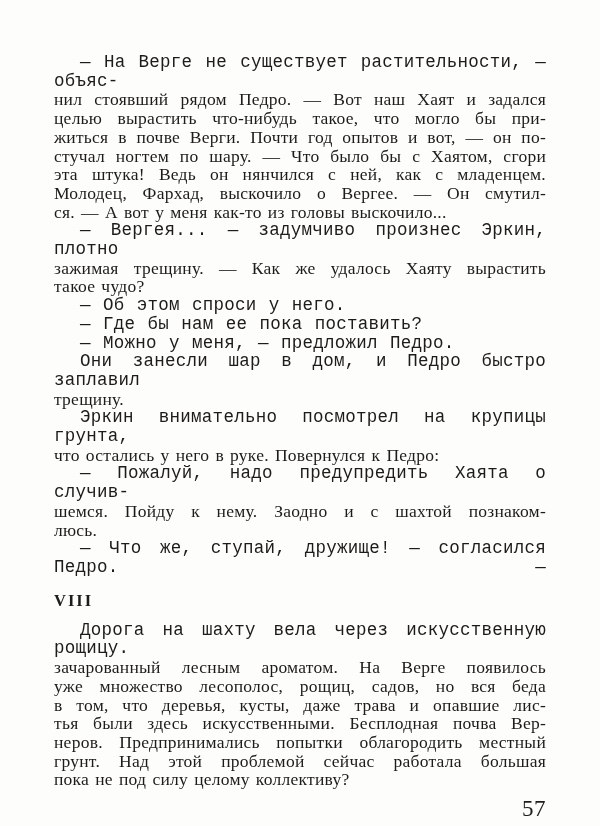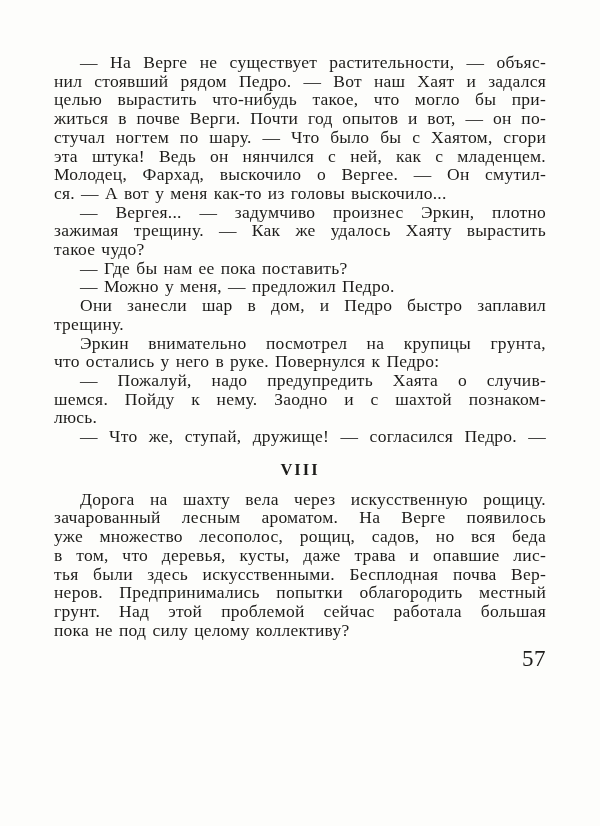--- a/index.html
+++ b/index.html
@@ -28,23 +28,23 @@
     word-spacing: 1.5px;
   }
   .para { margin: 0; }
   .line {
     text-align: justify;
     text-align-last: left;
     text-justify: inter-word;
     white-space: normal;
   }
   .line.j { text-align-last: justify; }
-  .line.in { text-indent: 26px; }
+  .line.in { text-indent: 26px; font-family: Liberation Mono, monospace; }
   .heading {
-    text-align: center;
+    text-align: left;
     font-weight: bold;
     font-size: 16.5px;
     line-height: 20px;
     letter-spacing: 2px;
     margin: 14px 0 10px 0;
   }
   .page-number {
     text-align: right;
     margin-top: 11px;
     font-size: 23px;
@@ -67,20 +67,23 @@
       <div class="line j">Молодец, Фархад, выскочило о Вергее. — Он смутил-</div>
       <div class="line">ся. — А вот у меня как-то из головы выскочило...</div>
     </div>
 
     <div class="para">
       <div class="line in j">— Вергея... — задумчиво произнес Эркин, плотно</div>
       <div class="line j">зажимая трещину. — Как же удалось Хаяту вырастить</div>
       <div class="line">такое чудо?</div>
     </div>
 
+    <div class="para">
+      <div class="line in">— Об этом спроси у него.</div>
+    </div>
 
     <div class="para">
       <div class="line in">— Где бы нам ее пока поставить?</div>
     </div>
 
     <div class="para">
       <div class="line in">— Можно у меня, — предложил Педро.</div>
     </div>
 
     <div class="para">

